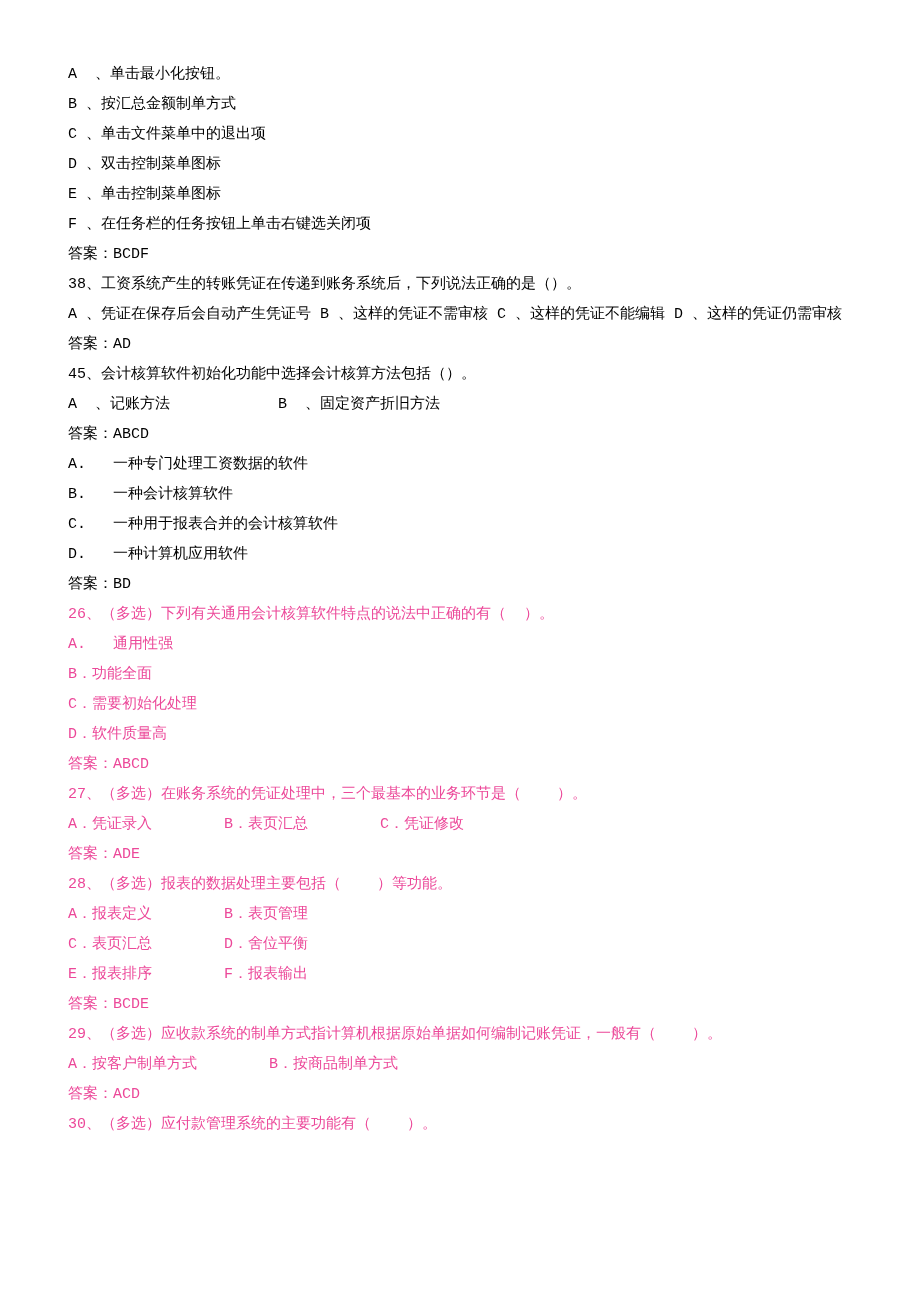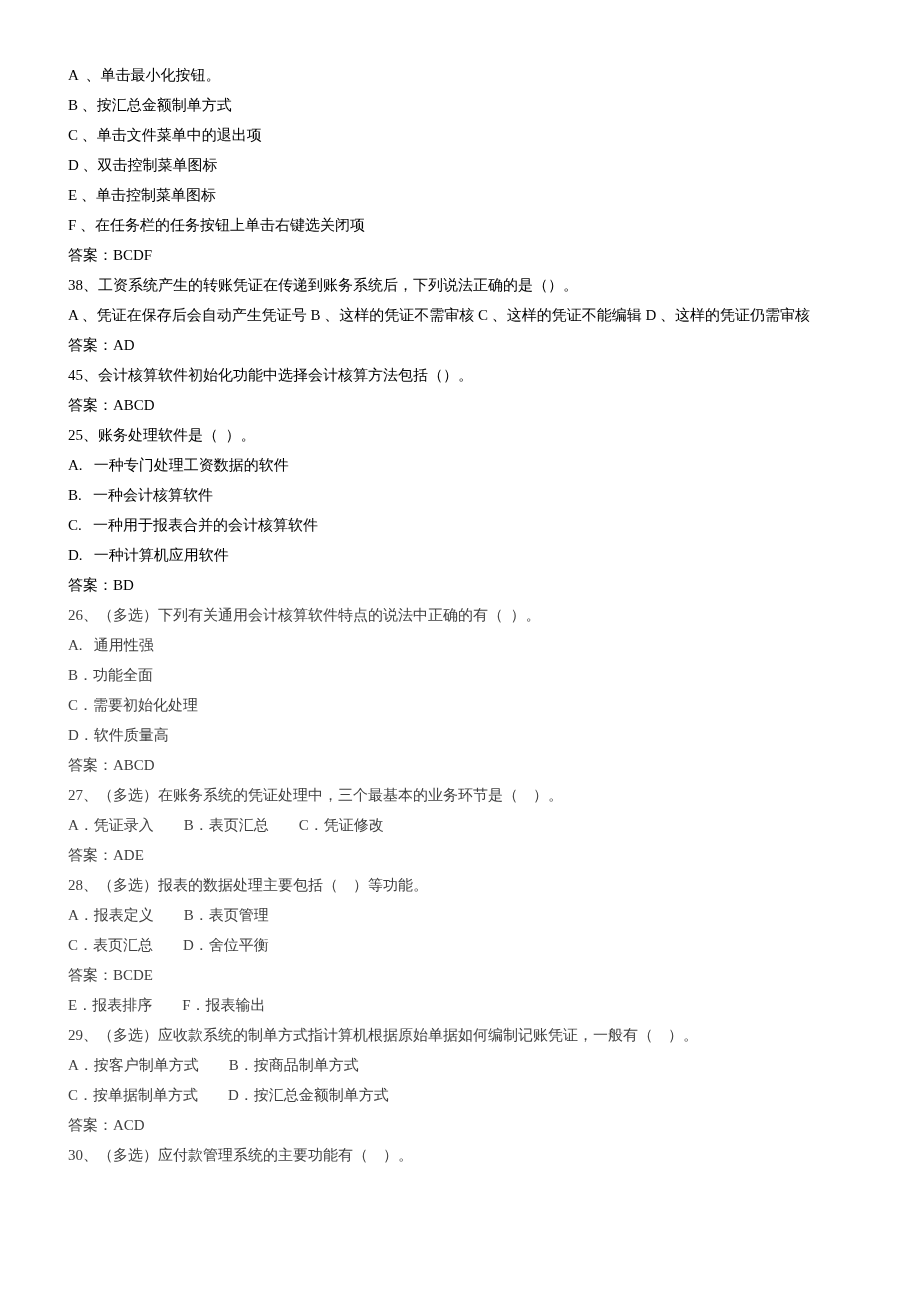--- a/index.html
+++ b/index.html
@@ -8,59 +8,59 @@
       line-height: 2.0;
       color: #000;
       background: #fff;
       margin: 0;
       padding: 60px 68px;
       width: 920px;
       box-sizing: border-box;
     }
     .line {
       white-space: pre-wrap;
+      font-family: Liberation Mono, monospace;
     }
     .red {
-      color: #404040;
+      color: #ec4899;
     }
   </style>
 </head>
 <body>
 
 <div id="content">
     <div class="line">A  、单击最小化按钮。</div>
     <div class="line">B 、按汇总金额制单方式</div>
     <div class="line">C 、单击文件菜单中的退出项</div>
     <div class="line">D 、双击控制菜单图标</div>
     <div class="line">E 、单击控制菜单图标</div>
     <div class="line">F 、在任务栏的任务按钮上单击右键选关闭项</div>
     <div class="line">答案：BCDF</div>
     <div class="line">38、工资系统产生的转账凭证在传递到账务系统后，下列说法正确的是（）。</div>
     <div class="line">A 、凭证在保存后会自动产生凭证号 B 、这样的凭证不需审核 C 、这样的凭证不能编辑 D 、这样的凭证仍需审核</div>
     <div class="line">答案：AD</div>
     <div class="line">45、会计核算软件初始化功能中选择会计核算方法包括（）。</div>
+    <div class="line">A  、记账方法            B  、固定资产折旧方法</div>
     <div class="line">答案：ABCD</div>
-    <div class="line">25、账务处理软件是（  ）。</div>
     <div class="line">A.   一种专门处理工资数据的软件</div>
     <div class="line">B.   一种会计核算软件</div>
     <div class="line">C.   一种用于报表合并的会计核算软件</div>
     <div class="line">D.   一种计算机应用软件</div>
     <div class="line">答案：BD</div>
     <div class="line red">26、（多选）下列有关通用会计核算软件特点的说法中正确的有（  ）。</div>
     <div class="line red">A.   通用性强</div>
     <div class="line red">B．功能全面</div>
     <div class="line red">C．需要初始化处理</div>
     <div class="line red">D．软件质量高</div>
     <div class="line red">答案：ABCD</div>
     <div class="line red">27、（多选）在账务系统的凭证处理中，三个最基本的业务环节是（    ）。</div>
     <div class="line red">A．凭证录入        B．表页汇总        C．凭证修改</div>
     <div class="line red">答案：ADE</div>
     <div class="line red">28、（多选）报表的数据处理主要包括（    ）等功能。</div>
     <div class="line red">A．报表定义        B．表页管理</div>
     <div class="line red">C．表页汇总        D．舍位平衡</div>
+    <div class="line red">E．报表排序        F．报表输出</div>
     <div class="line red">答案：BCDE</div>
-    <div class="line red">E．报表排序        F．报表输出</div>
     <div class="line red">29、（多选）应收款系统的制单方式指计算机根据原始单据如何编制记账凭证，一般有（    ）。</div>
     <div class="line red">A．按客户制单方式        B．按商品制单方式</div>
-    <div class="line red">C．按单据制单方式        D．按汇总金额制单方式</div>
     <div class="line red">答案：ACD</div>
     <div class="line red">30、（多选）应付款管理系统的主要功能有（    ）。</div>
   </div>
 
 </body></html>

